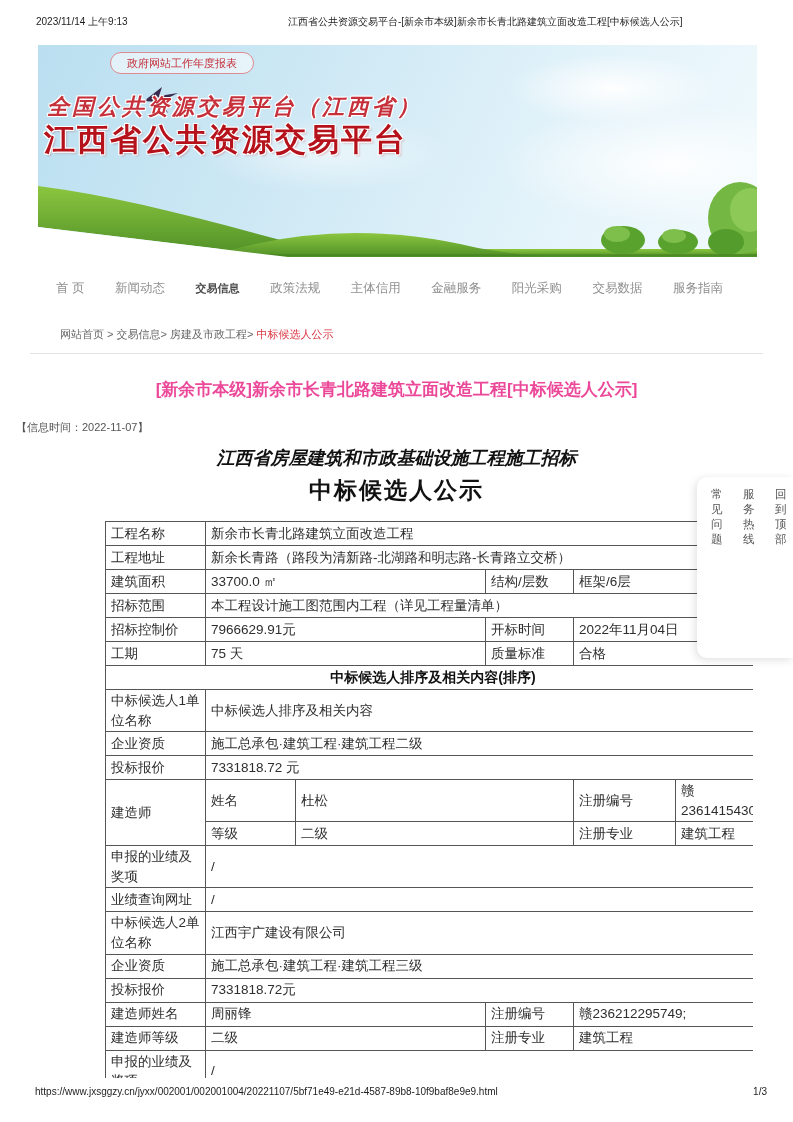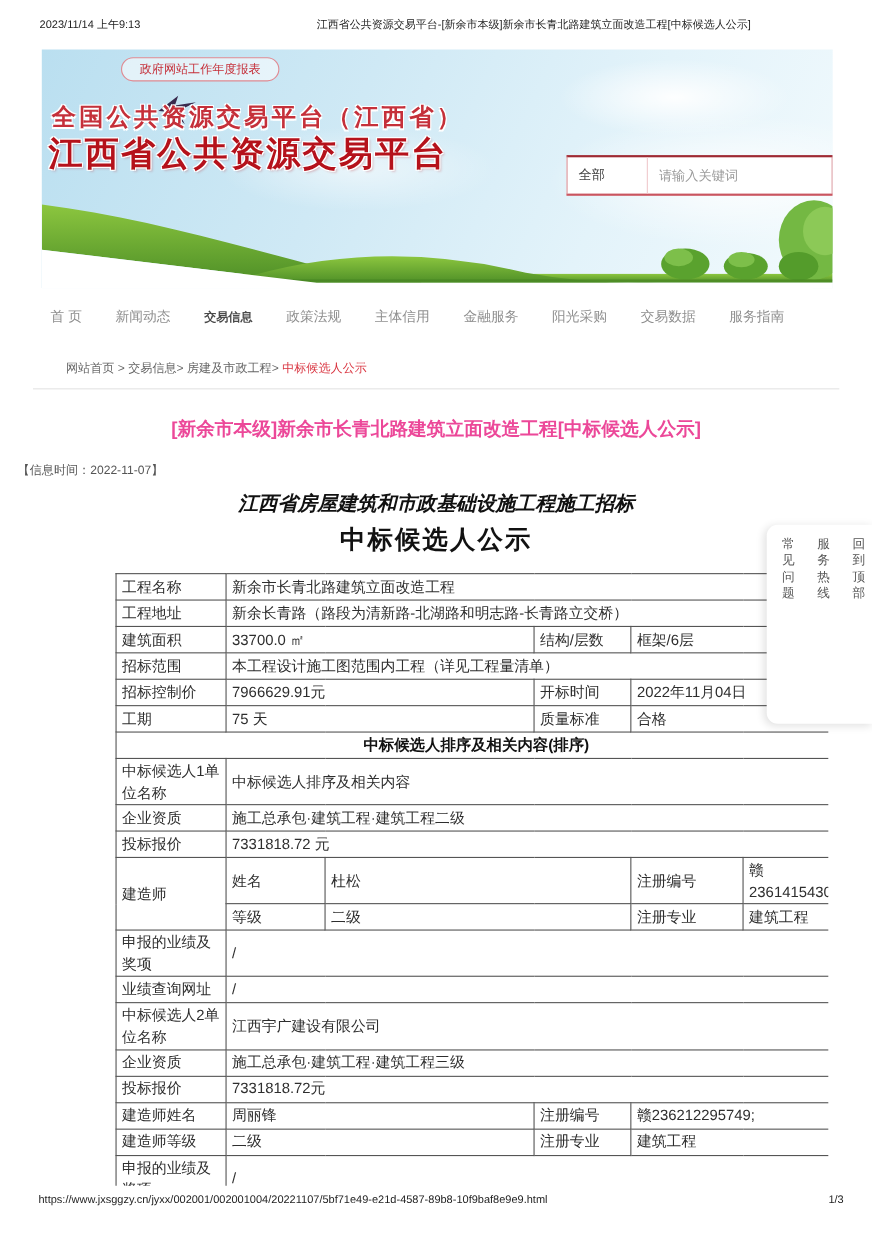--- a/index.html
+++ b/index.html
@@ -17,37 +17,37 @@
     background:
       radial-gradient(ellipse 150px 50px at 80% 20%, rgba(255,255,255,.95), rgba(255,255,255,0) 70%),
       radial-gradient(ellipse 230px 80px at 88% 55%, rgba(255,255,255,.9), rgba(255,255,255,0) 75%),
       radial-gradient(ellipse 180px 55px at 40% 50%, rgba(255,255,255,.55), rgba(255,255,255,0) 70%),
       linear-gradient(115deg,#badff0 0%,#cfe9f5 38%,#e3f3fa 70%,#f2fafd 100%);}
   .report-btn{position:absolute;left:72px;top:7px;height:16px;line-height:16px;
     padding:2px 16px;border:1px solid #e08a92;border-radius:12px;color:#c5303a;
     font-size:11px;background:rgba(255,255,255,.55);cursor:pointer;}
   .bt1{position:absolute;left:9px;top:47px;font-size:22px;font-weight:bold;color:#c5303a;
     letter-spacing:3px;white-space:nowrap;
-    text-shadow:1px 1px 0 #fff,-1px -1px 0 #fff,1px -1px 0 #fff,-1px 1px 0 #fff;}
+    text-shadow:1px 1px 0 #fff,-1px -1px 0 #fff,1px -1px 0 #fff,-1px 1px 0 #fff;font-style:italic;}
   .bt2{position:absolute;left:6px;top:74px;font-size:31px;font-weight:bold;color:#b5121b;
     font-family:"Liberation Serif",serif;letter-spacing:2px;white-space:nowrap;
     text-shadow:1px 1px 0 #fff,-1px -1px 0 #fff,1px -1px 0 #fff,-1px 1px 0 #fff,2px 2px 2px rgba(180,30,40,.25);}
   .bird{position:absolute;left:100px;top:38px;}
   .search{position:absolute;left:477px;top:96px;width:240px;height:33px;background:#fff;
     border:1px solid #d98f96;border-top:2px solid #9e2a33;border-bottom:2px solid #c95560;
     display:flex;align-items:stretch;}
   .search-cat{width:62px;padding-left:10px;font-size:12px;color:#444;display:flex;
     align-items:center;border-right:1px solid #f0c9cc;cursor:pointer;}
   .search-input{flex:1;border:none;outline:none;font-size:12px;color:#333;padding-left:10px;
     font-family:"Liberation Sans",sans-serif;background:transparent;}
   .search-input::placeholder{color:#9a9a9a;}
   .trees{position:absolute;left:0;bottom:0;width:719px;height:92px;display:block;}
 
   
-  .nav{position:absolute;left:20px;top:262px;width:719px;height:52px;background:#fff;
+  .nav{position:absolute;left:30px;top:262px;width:719px;height:52px;background:#fff;
     display:flex;align-items:center;justify-content:space-between;
     padding:0 26px;box-sizing:border-box;}
   .nav-item{font-size:12.5px;color:#8f8f8f;cursor:pointer;white-space:nowrap;}
   .nav-item.active{color:#4a4a4a;font-weight:bold;font-size:11px;}
 
   
   .breadcrumb{position:absolute;left:60px;top:327px;font-size:11px;color:#666;}
   .breadcrumb .cur{color:#d9333f;}
   .hr{position:absolute;left:30px;top:353px;width:733px;height:1px;background:#e3e3e3;}
 
@@ -82,24 +82,20 @@
 <div class="ph-time">2023/11/14 上午9:13</div>
 <div class="ph-title">江西省公共资源交易平台-[新余市本级]新余市长青北路建筑立面改造工程[中标候选人公示]</div>
 
 <div class="banner">
   <div class="report-btn">政府网站工作年度报表</div>
   <svg class="bird" width="46" height="36" viewBox="0 0 46 36">
     <path d="M6,18 L24,4 L21,13 L40,10 L24,18 L30,30 L19,19 Z" fill="#3a2a4d"></path>
   </svg>
   <div class="bt1">全国公共资源交易平台（江西省）</div>
   <div class="bt2">江西省公共资源交易平台</div>
-  <div class="search">
-    <div class="search-cat">全部</div>
-    <input class="search-input" placeholder="请输入关键词" style="">
-  </div>
   <svg class="trees" viewBox="0 0 719 92" preserveAspectRatio="none">
     <defs>
       <linearGradient id="g1" x1="0" y1="0" x2="0" y2="1">
         <stop offset="0" stop-color="#8cc63f"></stop>
           <stop offset="1" stop-color="#4e8f27"></stop>
       </linearGradient>
     </defs>
     <rect x="170" y="79" width="549" height="8" fill="url(#g1)"></rect>
     <path d="M0,16 C80,26 160,48 250,72 C280,79 310,82 345,83 L345,87 L250,87 L0,57 Z" fill="url(#g1)"></path>
     <path d="M170,87 Q300,44 440,78 Q500,89 560,87 Z" fill="url(#g1)"></path>

